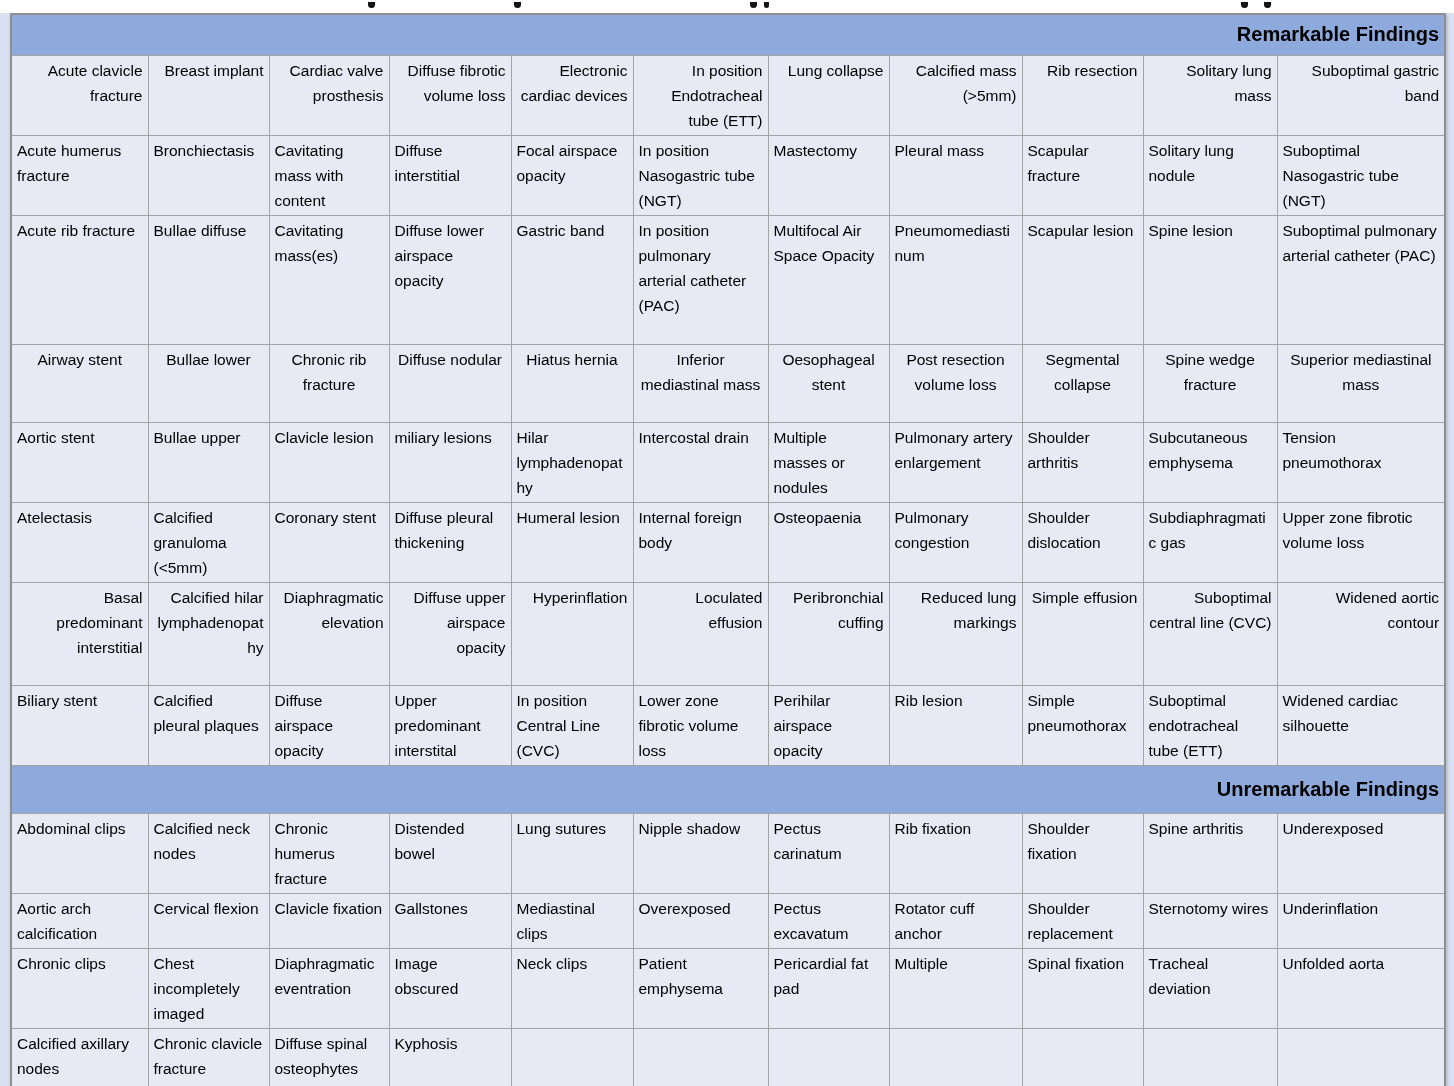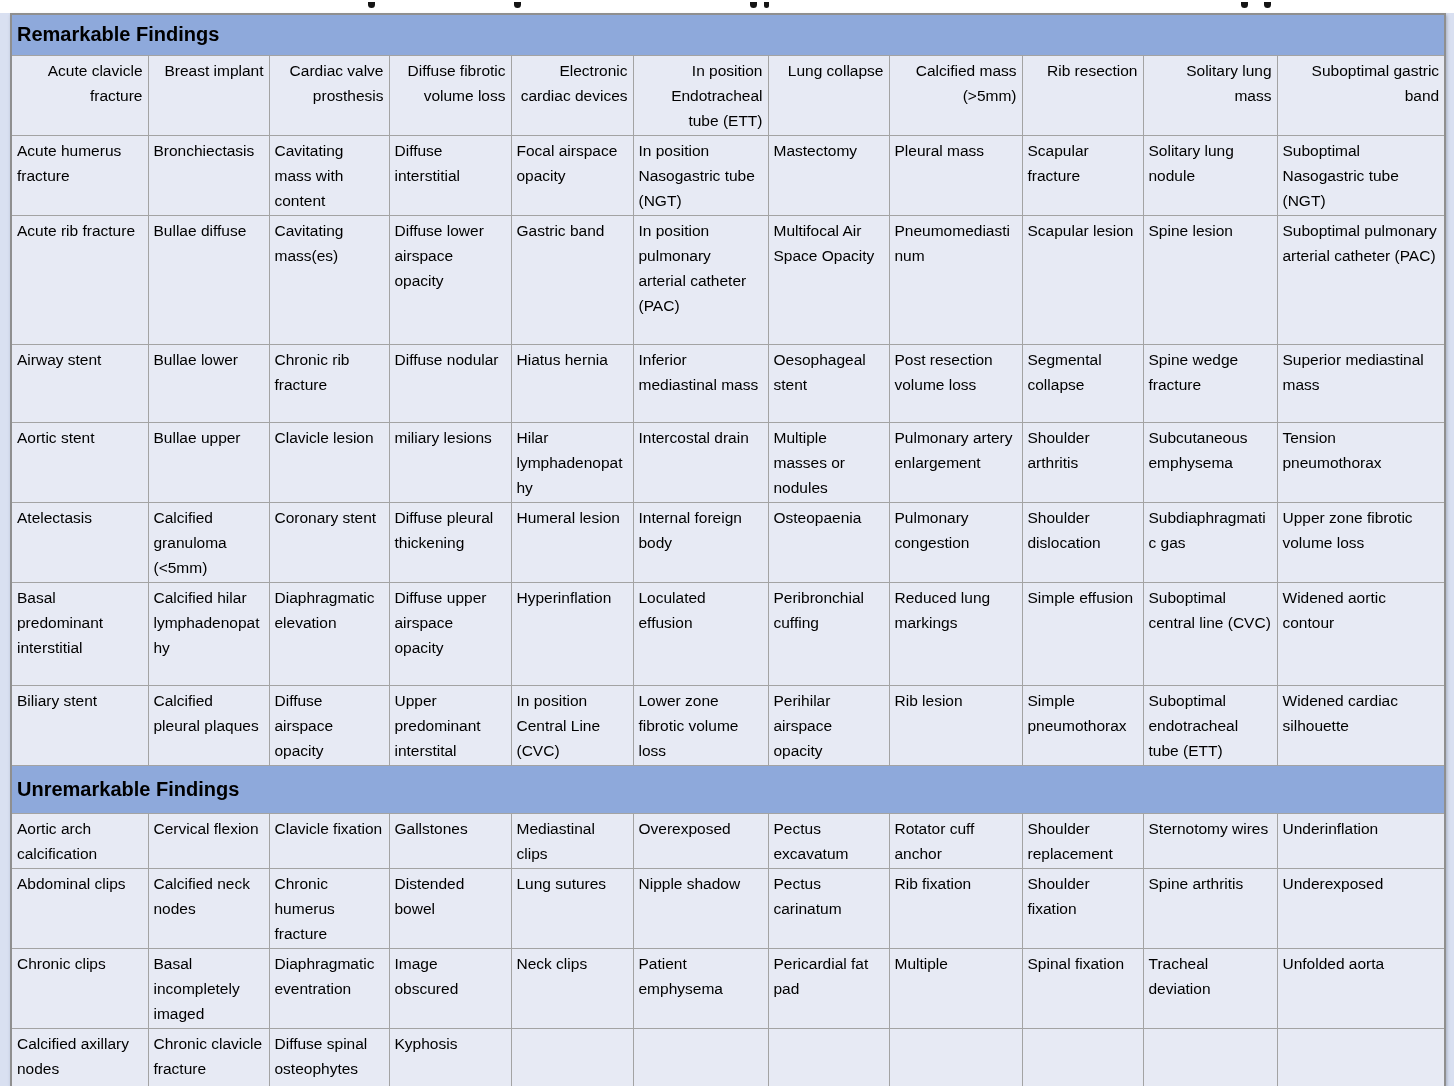--- a/index.html
+++ b/index.html
@@ -46,21 +46,21 @@
     border:1px solid var(--grid);
     vertical-align:top;
     padding:2px 5px;
     font-size:15.5px;
     line-height:25px;
     color:#000;
     overflow-wrap:anywhere;
   }
   tr.section-header td{
     background:var(--header-bg);
-    text-align:left;
+    text-align:right;
     vertical-align:middle;
     font-weight:bold;
     font-size:20px;
     border:1px solid var(--grid);
   }
   tr.hdr1{height:41px;}
   tr.hdr2{height:48px;}
 </style>
 </head>
 <body>
@@ -128,21 +128,21 @@
           <td>Cavitating mass(es)</td>
           <td>Diffuse lower airspace opacity</td>
           <td>Gastric band</td>
           <td>In position pulmonary arterial catheter (PAC)</td>
           <td>Multifocal Air Space Opacity</td>
           <td>Pneumomediastinum</td>
           <td>Scapular lesion</td>
           <td>Spine lesion</td>
           <td>Suboptimal pulmonary arterial catheter (PAC)</td>
         </tr>
-        <tr style="height: 78px;">
+        <tr style="height: 78px; text-align: center;">
           <td>Airway stent</td>
           <td>Bullae lower</td>
           <td>Chronic rib fracture</td>
           <td>Diffuse nodular</td>
           <td>Hiatus hernia</td>
           <td>Inferior mediastinal mass</td>
           <td>Oesophageal stent</td>
           <td>Post resection volume loss</td>
           <td>Segmental collapse</td>
           <td>Spine wedge fracture</td>
@@ -167,21 +167,21 @@
           <td>Coronary stent</td>
           <td>Diffuse pleural thickening</td>
           <td>Humeral lesion</td>
           <td>Internal foreign body</td>
           <td>Osteopaenia</td>
           <td>Pulmonary congestion</td>
           <td>Shoulder dislocation</td>
           <td>Subdiaphragmatic gas</td>
           <td>Upper zone fibrotic volume loss</td>
         </tr>
-        <tr style="height: 103px;">
+        <tr style="height: 103px; text-align: right;">
           <td>Basal predominant interstitial</td>
           <td>Calcified hilar lymphadenopathy</td>
           <td>Diaphragmatic elevation</td>
           <td>Diffuse upper airspace opacity</td>
           <td>Hyperinflation</td>
           <td>Loculated effusion</td>
           <td>Peribronchial cuffing</td>
           <td>Reduced lung markings</td>
           <td>Simple effusion</td>
           <td>Suboptimal central line (CVC)</td>
@@ -200,49 +200,49 @@
           <td>Suboptimal endotracheal tube (ETT)</td>
           <td>Widened cardiac silhouette</td>
         </tr>
       </tbody>
     <tbody>
       <tr class="section-header hdr2">
         <td colspan="11">Unremarkable Findings</td>
       </tr>
     </tbody>
     <tbody id="unremarkable-body">
+        <tr style="height: 78px;">
+          <td>Abdominal clips</td>
+          <td>Calcified neck nodes</td>
+          <td>Chronic humerus fracture</td>
+          <td>Distended bowel</td>
+          <td>Lung sutures</td>
+          <td>Nipple shadow</td>
+          <td>Pectus carinatum</td>
+          <td>Rib fixation</td>
+          <td>Shoulder fixation</td>
+          <td>Spine arthritis</td>
+          <td>Underexposed</td>
+        </tr>
         <tr style="height: 51px;">
           <td>Aortic arch calcification</td>
           <td>Cervical flexion</td>
           <td>Clavicle fixation</td>
           <td>Gallstones</td>
           <td>Mediastinal clips</td>
           <td>Overexposed</td>
           <td>Pectus excavatum</td>
           <td>Rotator cuff anchor</td>
           <td>Shoulder replacement</td>
           <td>Sternotomy wires</td>
           <td>Underinflation</td>
         </tr>
         <tr style="height: 78px;">
-          <td>Abdominal clips</td>
-          <td>Calcified neck nodes</td>
-          <td>Chronic humerus fracture</td>
-          <td>Distended bowel</td>
-          <td>Lung sutures</td>
-          <td>Nipple shadow</td>
-          <td>Pectus carinatum</td>
-          <td>Rib fixation</td>
-          <td>Shoulder fixation</td>
-          <td>Spine arthritis</td>
-          <td>Underexposed</td>
-        </tr>
-        <tr style="height: 78px;">
           <td>Chronic clips</td>
-          <td>Basal incompletely imaged</td>
+          <td>Chest incompletely imaged</td>
           <td>Diaphragmatic eventration</td>
           <td>Image obscured</td>
           <td>Neck clips</td>
           <td>Patient emphysema</td>
           <td>Pericardial fat pad</td>
           <td>Multiple</td>
           <td>Spinal fixation</td>
           <td>Tracheal deviation</td>
           <td>Unfolded aorta</td>
         </tr>

